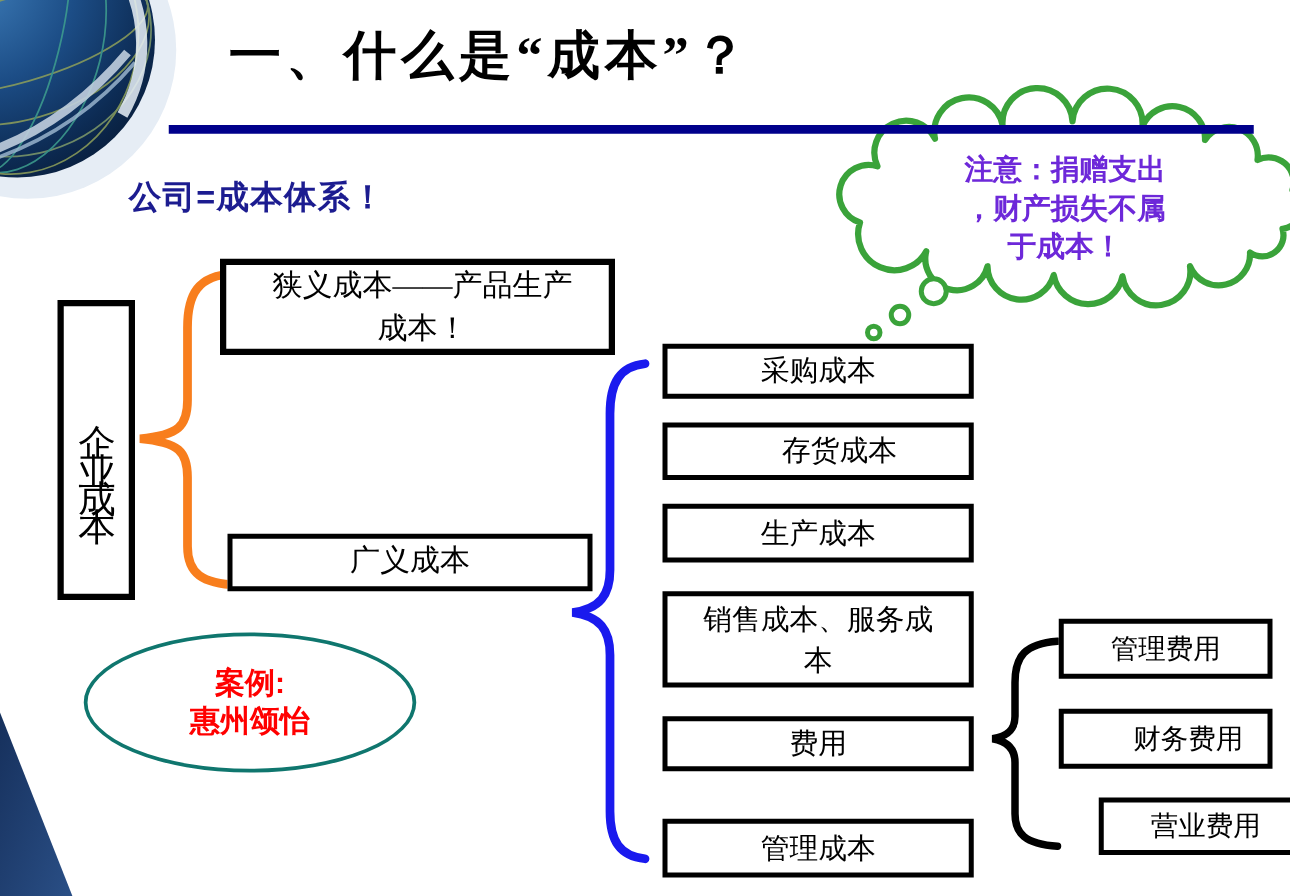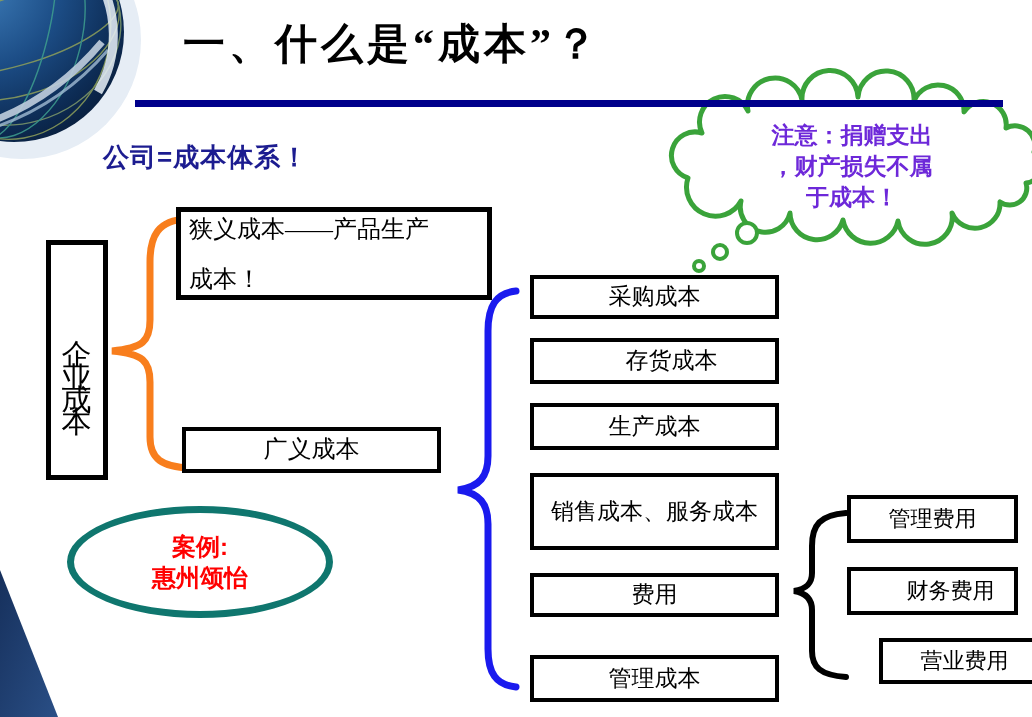--- a/index.html
+++ b/index.html
@@ -32,44 +32,44 @@
     display:flex;align-items:center;justify-content:center;
     text-align:right;font-size:23px;line-height:1.3;
   }
   .root-box{
     left:46px;top:240px;width:62px;height:240px;border-width:5px;
     font-size:30px;
     writing-mode:vertical-rl;text-orientation:upright;
     letter-spacing:22px;
   }
   .narrow-box{
-    left:176px;top:207px;width:316px;height:93px;border-width:5px;
+    left:176px;top:207px;width:316px;height:77px;border-width:5px;
     font-size:24px;justify-content:flex-start;text-align:left;
     padding-left:8px;line-height:34px;
-    flex-direction:column;align-items:flex-start;gap:16px;
+    flex-direction:column;align-items:center;
   }
   .narrow-box .ln{display:block;}
-  .broad-box{left:182px;top:427px;width:259px;height:46px;font-size:24px;}
+  .broad-box{left:182px;top:427px;width:292px;height:46px;font-size:24px;}
 
   .col2{left:530px;width:249px;}
   .b-purchase{top:275px;height:44px;}
   .b-inventory{top:338px;height:46px;padding-left:34px;}
   .b-production{top:403px;height:47px;}
-  .b-sales{top:473px;height:77px;flex-direction:row;line-height:33px;}
+  .b-sales{top:473px;height:77px;flex-direction:column;line-height:33px;}
   .b-expense{top:573px;height:44px;}
   .b-mgmtcost{top:655px;height:47px;}
 
   .col3{left:847px;width:171px;font-size:22px;}
   .b-admin{top:495px;height:48px;}
   .b-finance{top:567px;height:48px;padding-left:36px;}
   .b-operating{top:638px;height:46px;margin-left:32px;}
 
   .case-ellipse{
     left:67px;top:506px;width:266px;height:112px;
-    border:7px solid #0f766e;border-radius:50%;background:#fff;
+    border:3px solid #0f766e;border-radius:50%;background:#fff;
     display:flex;flex-direction:column;align-items:center;justify-content:center;
     font-family:"Liberation Sans","DejaVu Sans",sans-serif;
     font-size:24px;font-weight:bold;color:#FF0000;line-height:31px;
   }
 
   .cloud-text{
     left:693px;top:120px;width:318px;z-index:2;
     font-family:"Liberation Sans","DejaVu Sans",sans-serif;
     font-size:23px;font-weight:bold;color:#6d28d9;
     text-align:center;line-height:31px;

